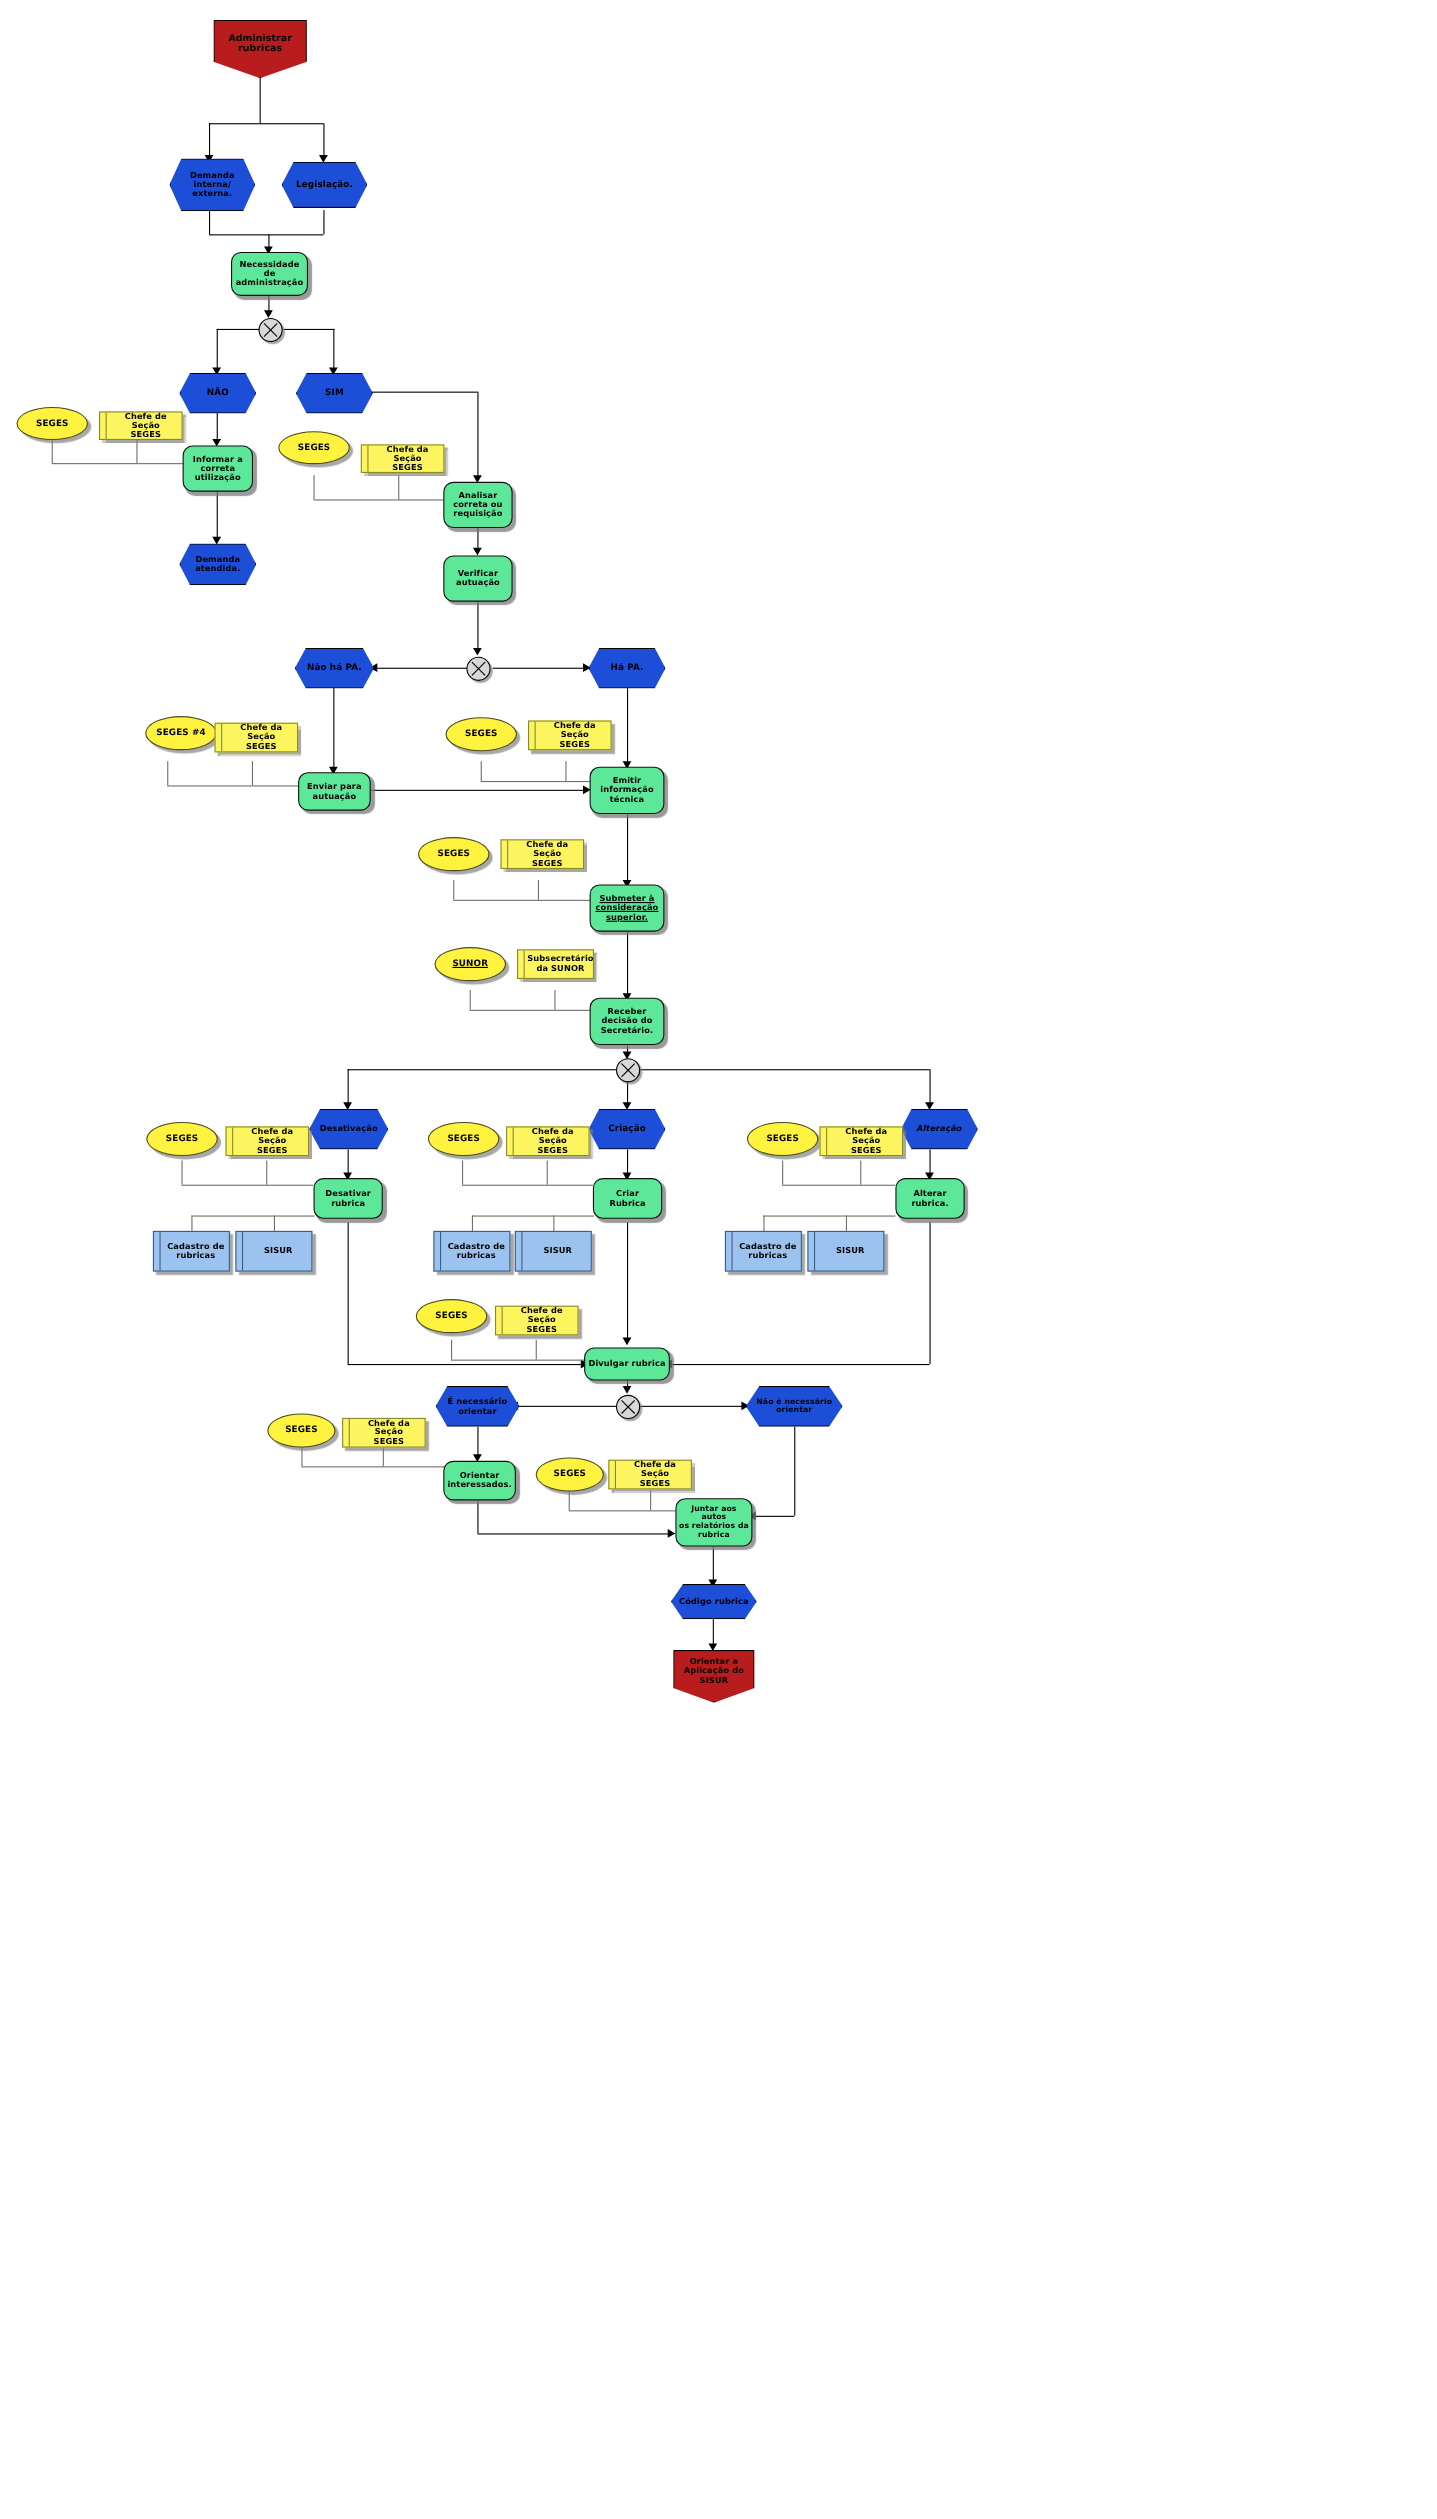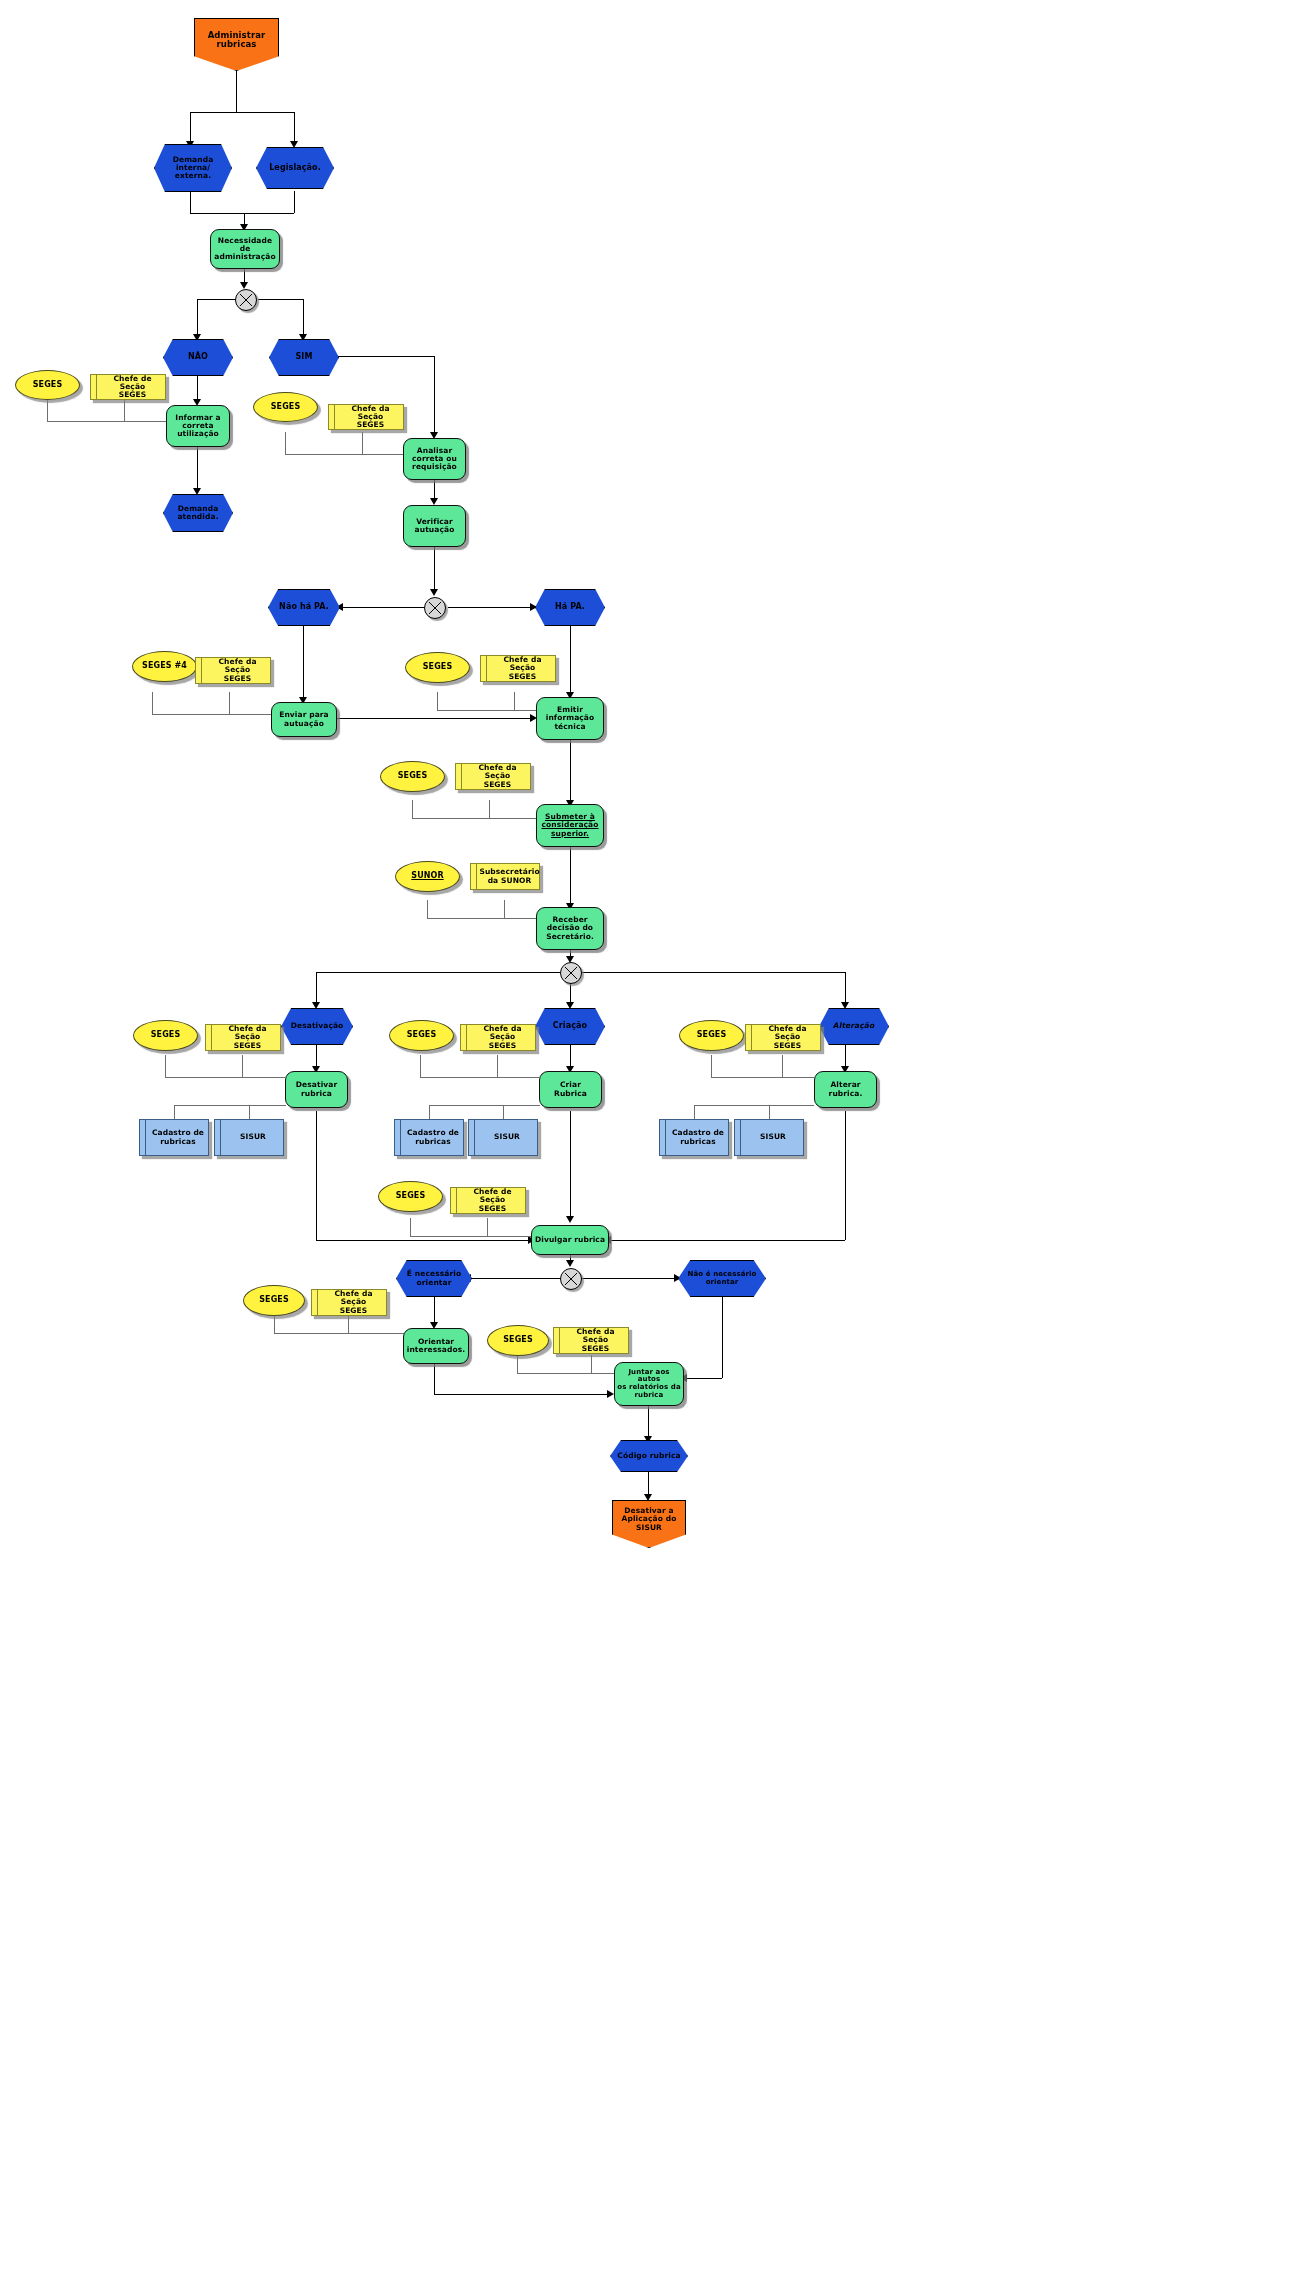--- a/index.html
+++ b/index.html
@@ -5,21 +5,21 @@
   html,body{margin:0;padding:0;background:#ffffff;}
   body{font-family:"DejaVu Sans","Liberation Sans",sans-serif;}
   #canvas{position:relative;width:1306px;height:2290px;background:#fff;overflow:hidden;}
 
   
   .node{position:absolute;box-sizing:border-box;display:flex;align-items:center;
         justify-content:center;text-align:center;font-weight:bold;color:#000;
         line-height:1.08;letter-spacing:0.1px;}
 
   
-  .terminal{background:#f97316;border:1px solid #000;
+  .terminal{background:#b91c1c;border:1px solid #000;
     clip-path:polygon(0% 0%,100% 0%,100% 72%,50% 100%,0% 72%);
     filter:drop-shadow(3px 3px 1px rgba(120,120,120,.75));}
 
   
   .hex{background:#1d4ed8;border:1px solid #000;
     clip-path:polygon(14% 0%,86% 0%,100% 50%,86% 100%,14% 100%,0% 50%);
     filter:drop-shadow(3px 3px 1px rgba(120,120,120,.75));}
 
   
   .act{background:#5ce898;border:1px solid #111;border-radius:9px;
@@ -410,17 +410,17 @@
   <div class="node note" style="left:553px;top:1327px;width:76px;height:27px;font-size:7.5px;white-space:pre-line;">Chefe da Seção
 SEGES</div>
 
   <div class="node act" style="left:614px;top:1362px;width:70px;height:44px;font-size:7px;white-space:pre-line;">Juntar aos
 autos
 os relatórios da
 rubrica</div>
 
   <div class="node hex" style="left:610px;top:1440px;width:78px;height:32px;font-size:7.5px;">Código rubrica</div>
 
-  <div class="node terminal" style="left:612px;top:1500px;width:74px;height:48px;font-size:7.5px;white-space:pre-line;padding-bottom:9px;">Desativar a
+  <div class="node terminal" style="left:612px;top:1500px;width:74px;height:48px;font-size:7.5px;white-space:pre-line;padding-bottom:9px;">Orientar a
 Aplicação do
 SISUR</div>
 
 </div>
 
 </body></html>

